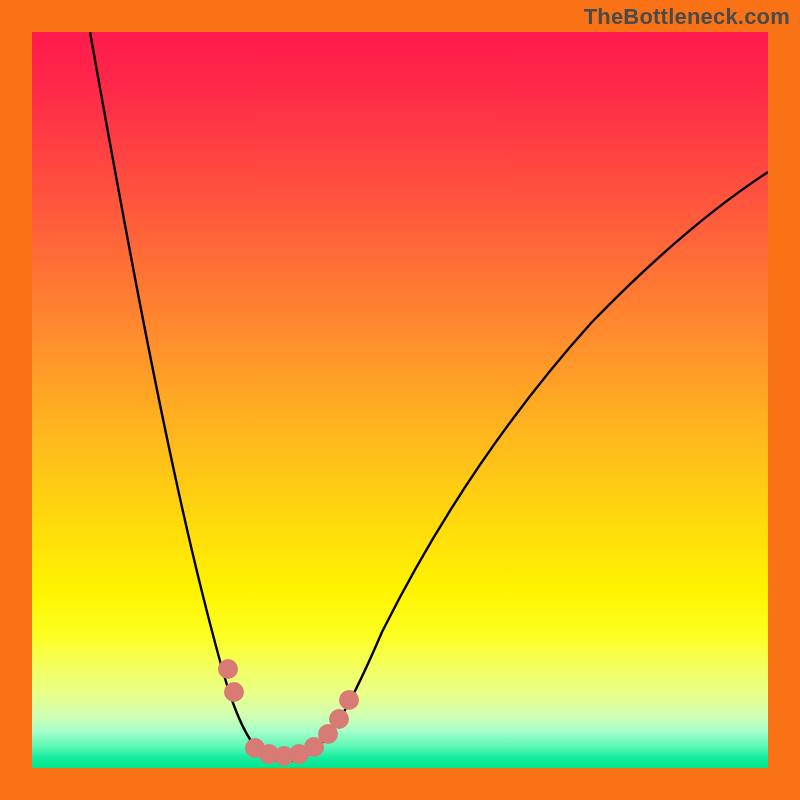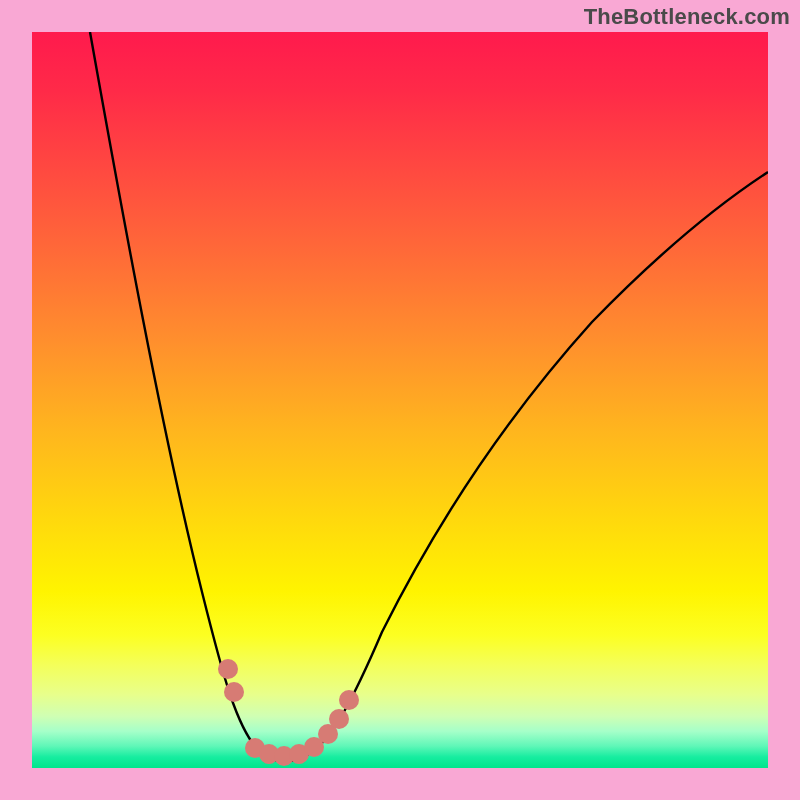--- a/index.html
+++ b/index.html
@@ -7,21 +7,21 @@
     padding: 0;
     width: 800px;
     height: 800px;
     overflow: hidden;
     background: #000;
     font-family: Arial, Helvetica, sans-serif;
   }
   .frame {
     position: absolute;
     inset: 0;
-    background: #f9a8d4;
+    background: #f97316;
   }
   .plot {
     position: absolute;
     left: 32px;
     top: 32px;
     width: 736px;
     height: 736px;
     overflow: hidden;
   }
   .gradient {

